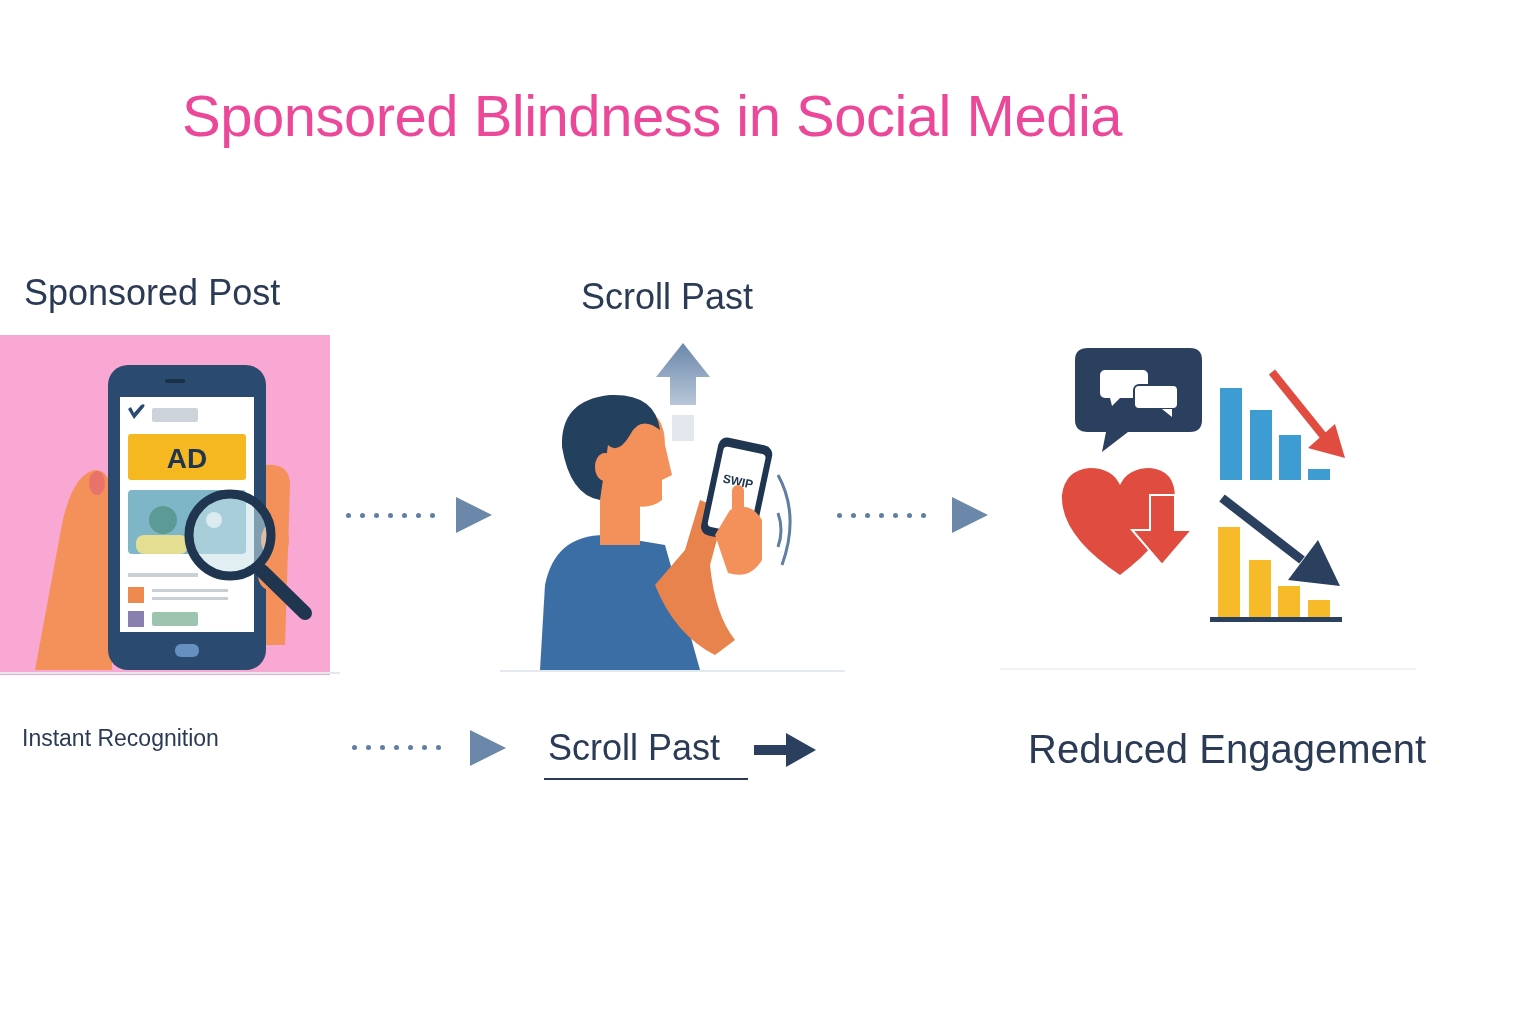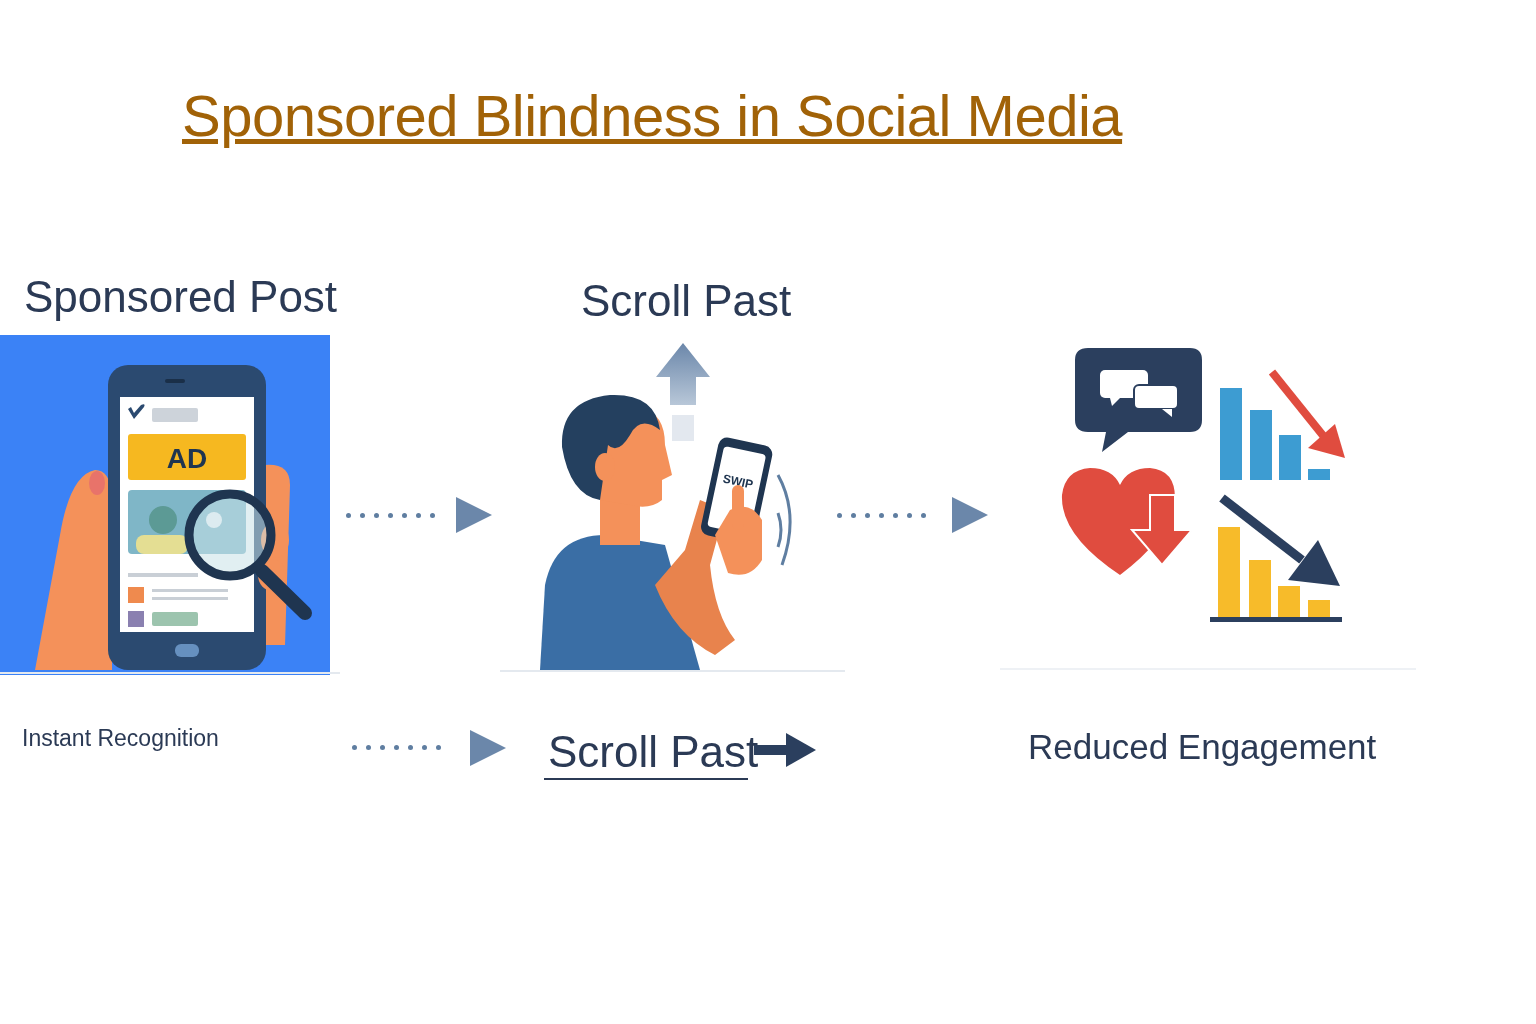--- a/index.html
+++ b/index.html
@@ -1,33 +1,33 @@
 <!DOCTYPE html>
 <html><head>
 <meta charset="utf-8">
 <style>
   html,body{margin:0;padding:0;background:#ffffff;}
   body{width:1536px;height:1024px;position:relative;overflow:hidden;font-family:"Liberation Sans",sans-serif;color:#2b3a55;}
-  .title{position:absolute;left:182px;top:82px;font-size:58px;font-weight:400;color:#a16207;letter-spacing:-0.5px;text-decoration:underline;}
-  .label{position:absolute;font-size:44px;color:#2b3a55;white-space:nowrap;}
+  .title{position:absolute;left:182px;top:82px;font-size:58px;font-weight:400;color:#ec4899;letter-spacing:-0.5px;}
+  .label{position:absolute;font-size:36px;color:#2b3a55;white-space:nowrap;}
   .bold{font-weight:400;}
   .panel{position:absolute;}
   .floor{position:absolute;height:2px;background:#e4e9ef;}
   .dots{position:absolute;height:6px;display:flex;gap:9px;align-items:center;}
   .dot{width:5px;height:5px;border-radius:50%;background:#5f7ea1;}
   .tri{position:absolute;width:0;height:0;border-top:18px solid transparent;border-bottom:18px solid transparent;border-left:36px solid #6b87aa;}
   .underline{position:absolute;height:2px;background:#2b3a55;}
 </style>
 </head>
 <body>
 
 <div class="title">Sponsored Blindness in Social Media</div>
 
 <div class="label" style="left:24px;top:272px;">Sponsored Post</div>
-<div class="panel" style="left:0;top:335px;width:330px;height:340px;background:#3b82f6;">
+<div class="panel" style="left:0;top:335px;width:330px;height:340px;background:#f9a8d4;">
   <svg width="330" height="340" viewBox="0 0 330 340">
 
     <path d="M35 335 L60 200 Q70 140 95 135 Q110 135 112 160 L112 335 Z" fill="#f4915a"></path>
     <ellipse cx="97" cy="148" rx="8" ry="12" fill="#e8736a"></ellipse>
     <path d="M265 130 Q290 128 290 150 L285 310 L265 310 Z" fill="#f4915a"></path>
 
     <rect x="108" y="30" width="158" height="305" rx="20" fill="#2b4a70"></rect>
     <rect x="120" y="62" width="134" height="235" fill="#ffffff"></rect>
     <rect x="165" y="44" width="20" height="4" rx="2" fill="#1a2f48"></rect>
     <rect x="175" y="309" width="24" height="13" rx="6" fill="#6690bf"></rect>
@@ -159,13 +159,13 @@
 </div>
 <div class="tri" style="left:470px;top:730px;"></div>
 
 <div class="label bold" style="left:548px;top:727px;">Scroll Past</div>
 <div class="underline" style="left:544px;top:778px;width:204px;"></div>
 <svg style="position:absolute;left:754px;top:733px;" width="62" height="34" viewBox="0 0 62 34">
   <rect x="0" y="12" width="36" height="10" fill="#2b3f5e"></rect>
   <polygon points="32,0 62,17 32,34" fill="#2b3f5e"></polygon>
 </svg>
 
-<div class="label" style="left:1028px;top:727px;font-size:35px;">Reduced Engagement</div>
+<div class="label" style="left:1028px;top:727px;font-size:40px;">Reduced Engagement</div>
 
 </body></html>

